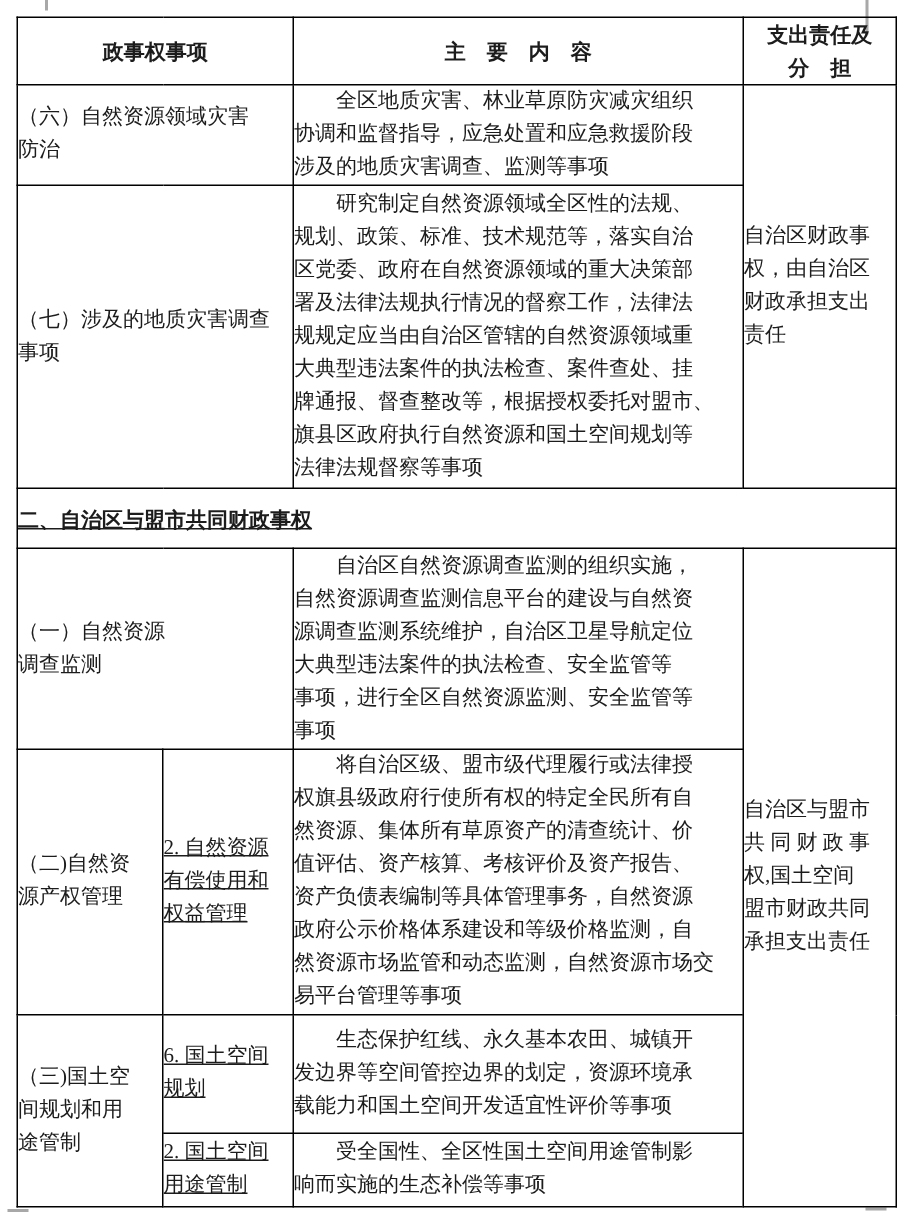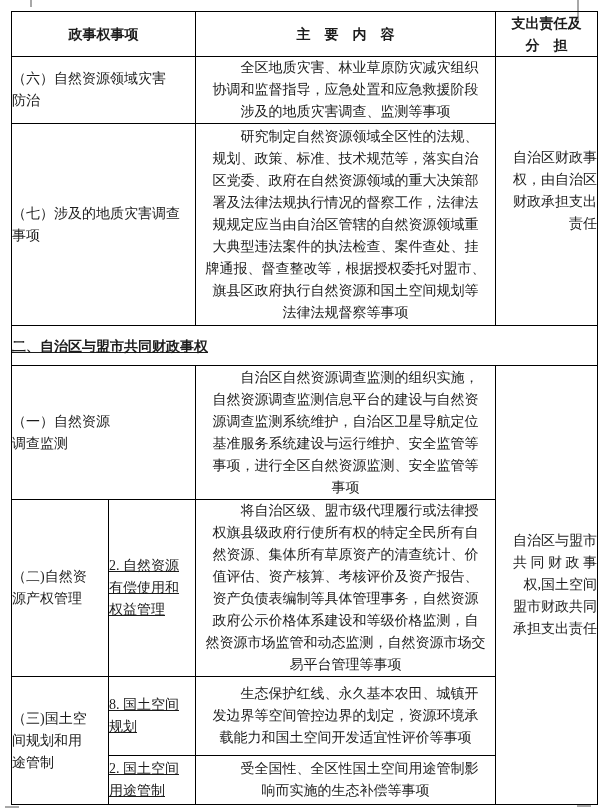--- a/index.html
+++ b/index.html
@@ -60,26 +60,26 @@
   td.lbl {
     text-align: left;
     padding: 0 4px 0 7px;
   }
   td.sublbl {
     text-align: left;
     padding: 0 3px 0 6px;
     text-decoration: underline;
   }
   td.content {
-    text-align: center;
+    text-align: left;
     padding: 0 5px 0 8px;
     margin-left: 22px;
   }
   td.resp {
-    text-align: right;
+    text-align: left;
     padding: 0 3px 0 6px;
   }
   td.section {
     font-family: "Liberation Sans", sans-serif;
     font-weight: bold;
     font-size: 15px;
     text-align: left;
     padding: 0 6px;
     text-decoration: underline;
   }
@@ -147,21 +147,21 @@
     <tr class="h-section">
       <td class="section" colspan="4">二、自治区与盟市共同财政事权</td>
     </tr>
 
     <tr class="h-row1">
       <td class="lbl" colspan="2">（一）自然资源
 调查监测</td>
       <td class="content">　　自治区自然资源调查监测的组织实施，
 自然资源调查监测信息平台的建设与自然资
 源调查监测系统维护，自治区卫星导航定位
-基准服务系统建设与运行维护、安全监管等
+大典型违法案件的执法检查、安全监管等
 事项，进行全区自然资源监测、安全监管等
 事项</td>
       <td class="resp" rowspan="4">自治区与盟市
 共 同 财 政 事
 权,国土空间
 盟市财政共同
 承担支出责任</td>
     </tr>
 
     <tr class="h-row2">
@@ -177,21 +177,21 @@
 资产负债表编制等具体管理事务，自然资源
 政府公示价格体系建设和等级价格监测，自
 然资源市场监管和动态监测，自然资源市场交
 易平台管理等事项</td>
     </tr>
 
     <tr class="h-row3a">
       <td class="lbl" rowspan="2">（三)国土空
 间规划和用
 途管制</td>
-      <td class="sublbl">8. 国土空间
+      <td class="sublbl">6. 国土空间
 规划</td>
       <td class="content">　　生态保护红线、永久基本农田、城镇开
 发边界等空间管控边界的划定，资源环境承
 载能力和国土空间开发适宜性评价等事项</td>
     </tr>
 
     <tr class="h-row3b">
       <td class="sublbl">2. 国土空间
 用途管制</td>
       <td class="content">　　受全国性、全区性国土空间用途管制影

